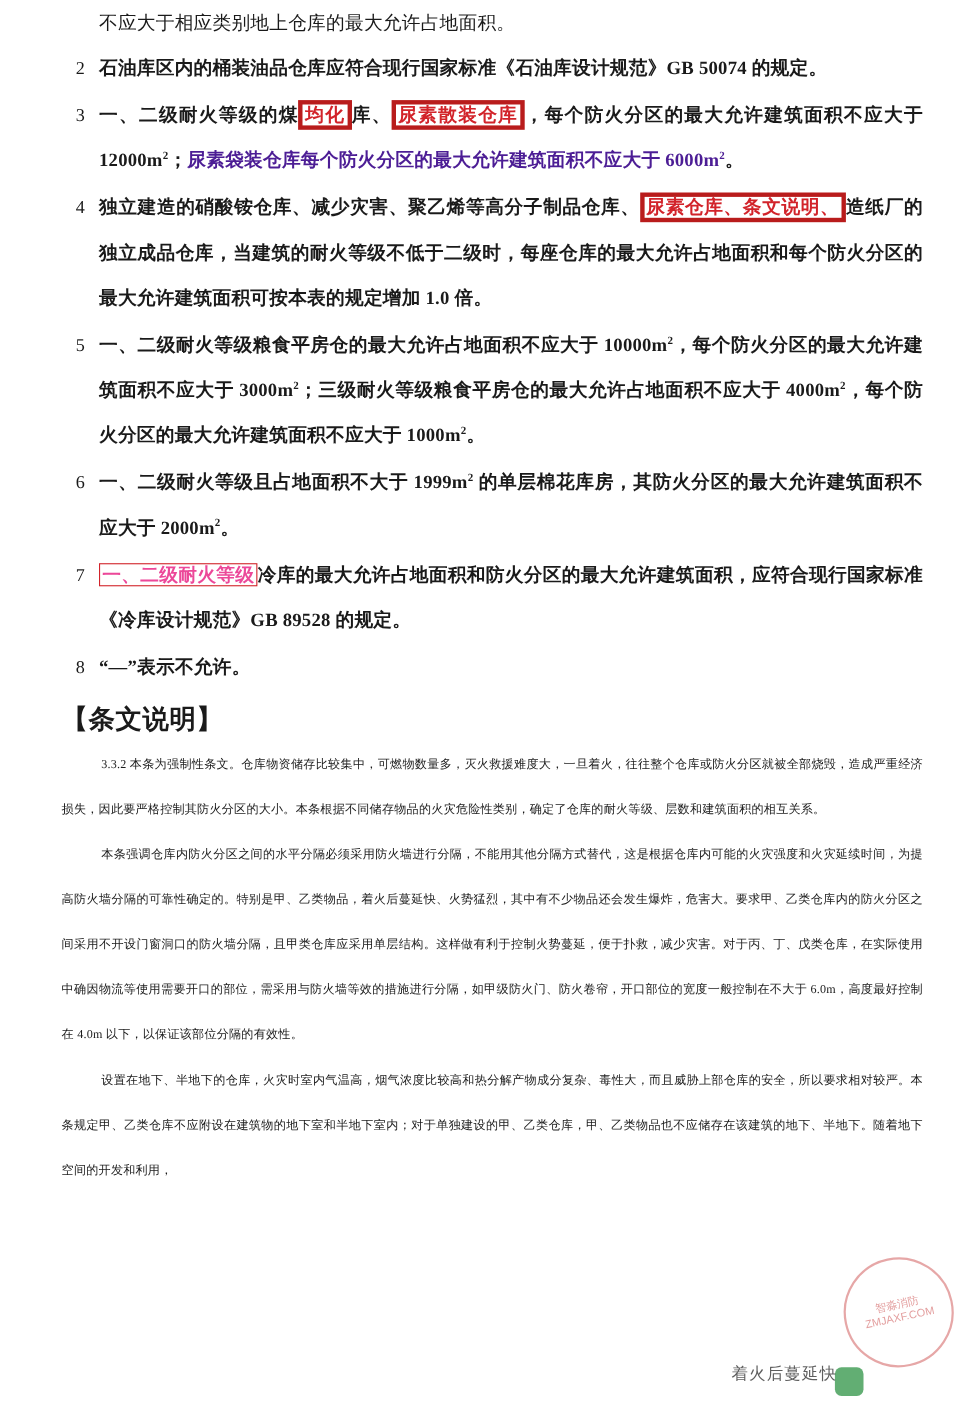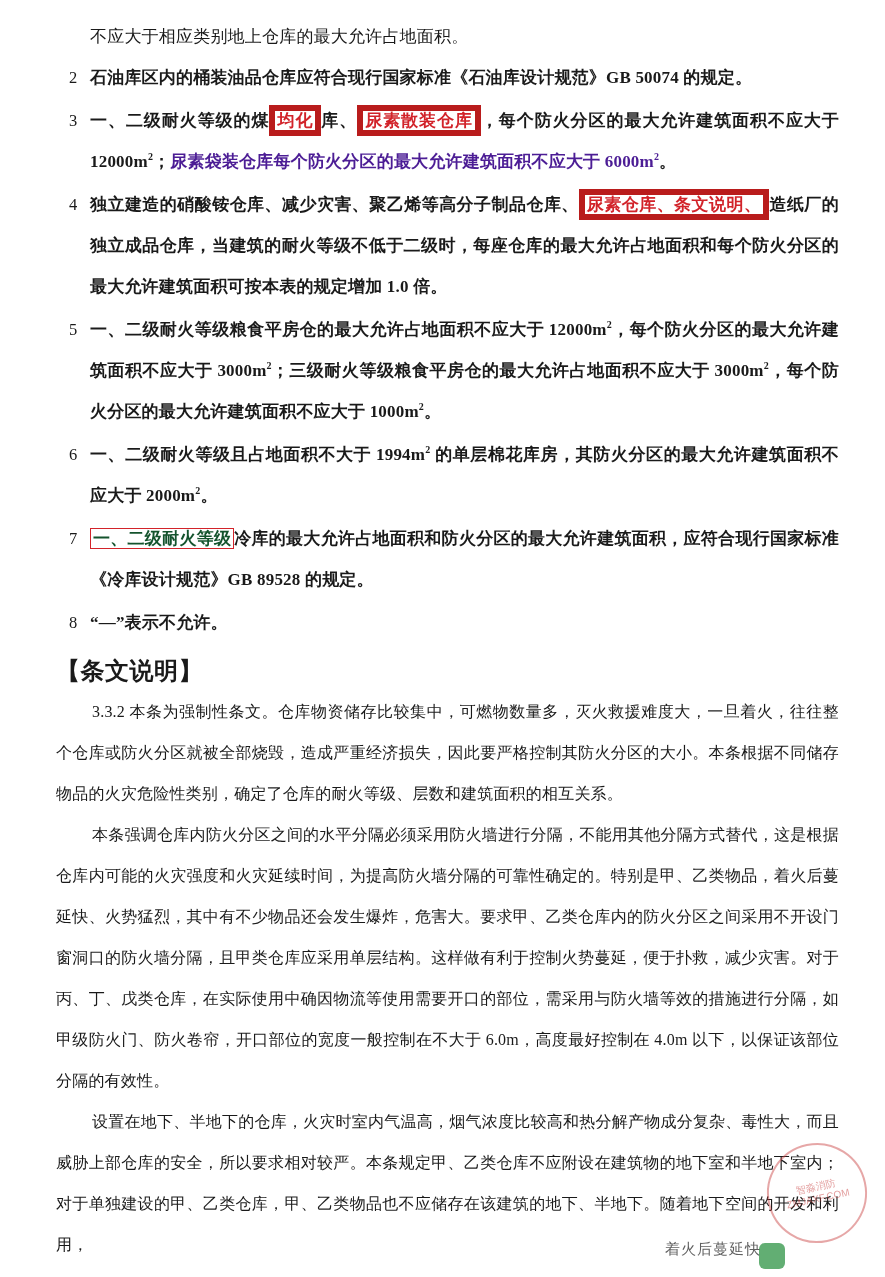--- a/index.html
+++ b/index.html
@@ -13,21 +13,21 @@
     font-family: "Liberation Serif", "DejaVu Serif", serif;
     color: #1a1a1a;
     overflow: hidden;
     position: relative;
   }
   .page {
     position: relative;
     width: 885px;
     height: 1277px;
     box-sizing: border-box;
-    padding: 16px 46px 0 56px;
+    padding: 0 46px 0 56px;
   }
   
   .note-row {
     display: flex;
     align-items: flex-start;
     margin: 0 0 2px 0;
   }
   .note-num {
     width: 34px;
     flex: 0 0 34px;
@@ -55,36 +55,36 @@
     font-size: 10px;
     vertical-align: super;
     line-height: 0;
   }
   .hl {
     color: #4c1d95;
   }
   .boxed {
     border: 1px solid #d2232a;
     padding: 0 2px;
-    color: #14532d;
+    color: #ec4899;
   }
   .boxed-red {
-    border: 6px solid #b91c1c;
+    border: 4px solid #b91c1c;
     padding: 0 2px;
     color: #d2232a;
   }
   .section-title {
     font-size: 24px;
     font-weight: bold;
     line-height: 40px;
     margin: 8px 0 0 0;
     letter-spacing: 0.5px;
   }
   .para {
-    font-size: 16px;
+    font-size: 11px;
     line-height: 41px;
     text-align: justify;
     text-justify: inter-ideograph;
     margin: 0;
     letter-spacing: 0.2px;
   }
   .para.indent {
     text-indent: 36px;
   }
   
@@ -145,26 +145,26 @@
       <div class="note-body"><span>一、二级耐火等级的煤</span><span class="boxed-red">均化</span><span>库、</span><span class="boxed-red">尿素散装仓库</span><span>，每个防火分区的最大允许建筑面积不应大于 12000m</span><sup>2</sup><span>；</span><span class="hl">尿素袋装仓库每个防火分区的最大允许建筑面积不应大于 6000m</span><sup class="hl">2</sup><span>。</span></div>
     </div>
 
     <div class="note-row">
       <div class="note-num">4</div>
       <div class="note-body"><span>独立建造的硝酸铵仓库、减少灾害、聚乙烯等高分子制品仓库、</span><span class="boxed-red">尿素仓库、条文说明、</span><span>造纸厂的独立成品仓库，当建筑的耐火等级不低于二级时，每座仓库的最大允许占地面积和每个防火分区的最大允许建筑面积可按本表的规定增加 1.0 倍。</span></div>
     </div>
 
     <div class="note-row">
       <div class="note-num">5</div>
-      <div class="note-body"><span>一、二级耐火等级粮食平房仓的最大允许占地面积不应大于 12000m</span><sup>2</sup><span>，每个防火分区的最大允许建筑面积不应大于 3000m</span><sup>2</sup><span>；三级耐火等级粮食平房仓的最大允许占地面积不应大于 3000m</span><sup>2</sup><span>，每个防火分区的最大允许建筑面积不应大于 1000m</span><sup>2</sup><span>。</span></div>
+      <div class="note-body"><span>一、二级耐火等级粮食平房仓的最大允许占地面积不应大于 10000m</span><sup>2</sup><span>，每个防火分区的最大允许建筑面积不应大于 3000m</span><sup>2</sup><span>；三级耐火等级粮食平房仓的最大允许占地面积不应大于 4000m</span><sup>2</sup><span>，每个防火分区的最大允许建筑面积不应大于 1000m</span><sup>2</sup><span>。</span></div>
     </div>
 
     <div class="note-row">
       <div class="note-num">6</div>
-      <div class="note-body"><span>一、二级耐火等级且占地面积不大于 1994m</span><sup>2</sup><span> 的单层棉花库房，其防火分区的最大允许建筑面积不应大于 2000m</span><sup>2</sup><span>。</span></div>
+      <div class="note-body"><span>一、二级耐火等级且占地面积不大于 1999m</span><sup>2</sup><span> 的单层棉花库房，其防火分区的最大允许建筑面积不应大于 2000m</span><sup>2</sup><span>。</span></div>
     </div>
 
     <div class="note-row">
       <div class="note-num">7</div>
       <div class="note-body"><span class="boxed">一、二级耐火等级</span><span>冷库的最大允许占地面积和防火分区的最大允许建筑面积，应符合现行国家标准《冷库设计规范》GB 89528 的规定。</span></div>
     </div>
 
     <div class="note-row">
       <div class="note-num">8</div>
       <div class="note-body"><span>“—”表示不允许。</span></div>

